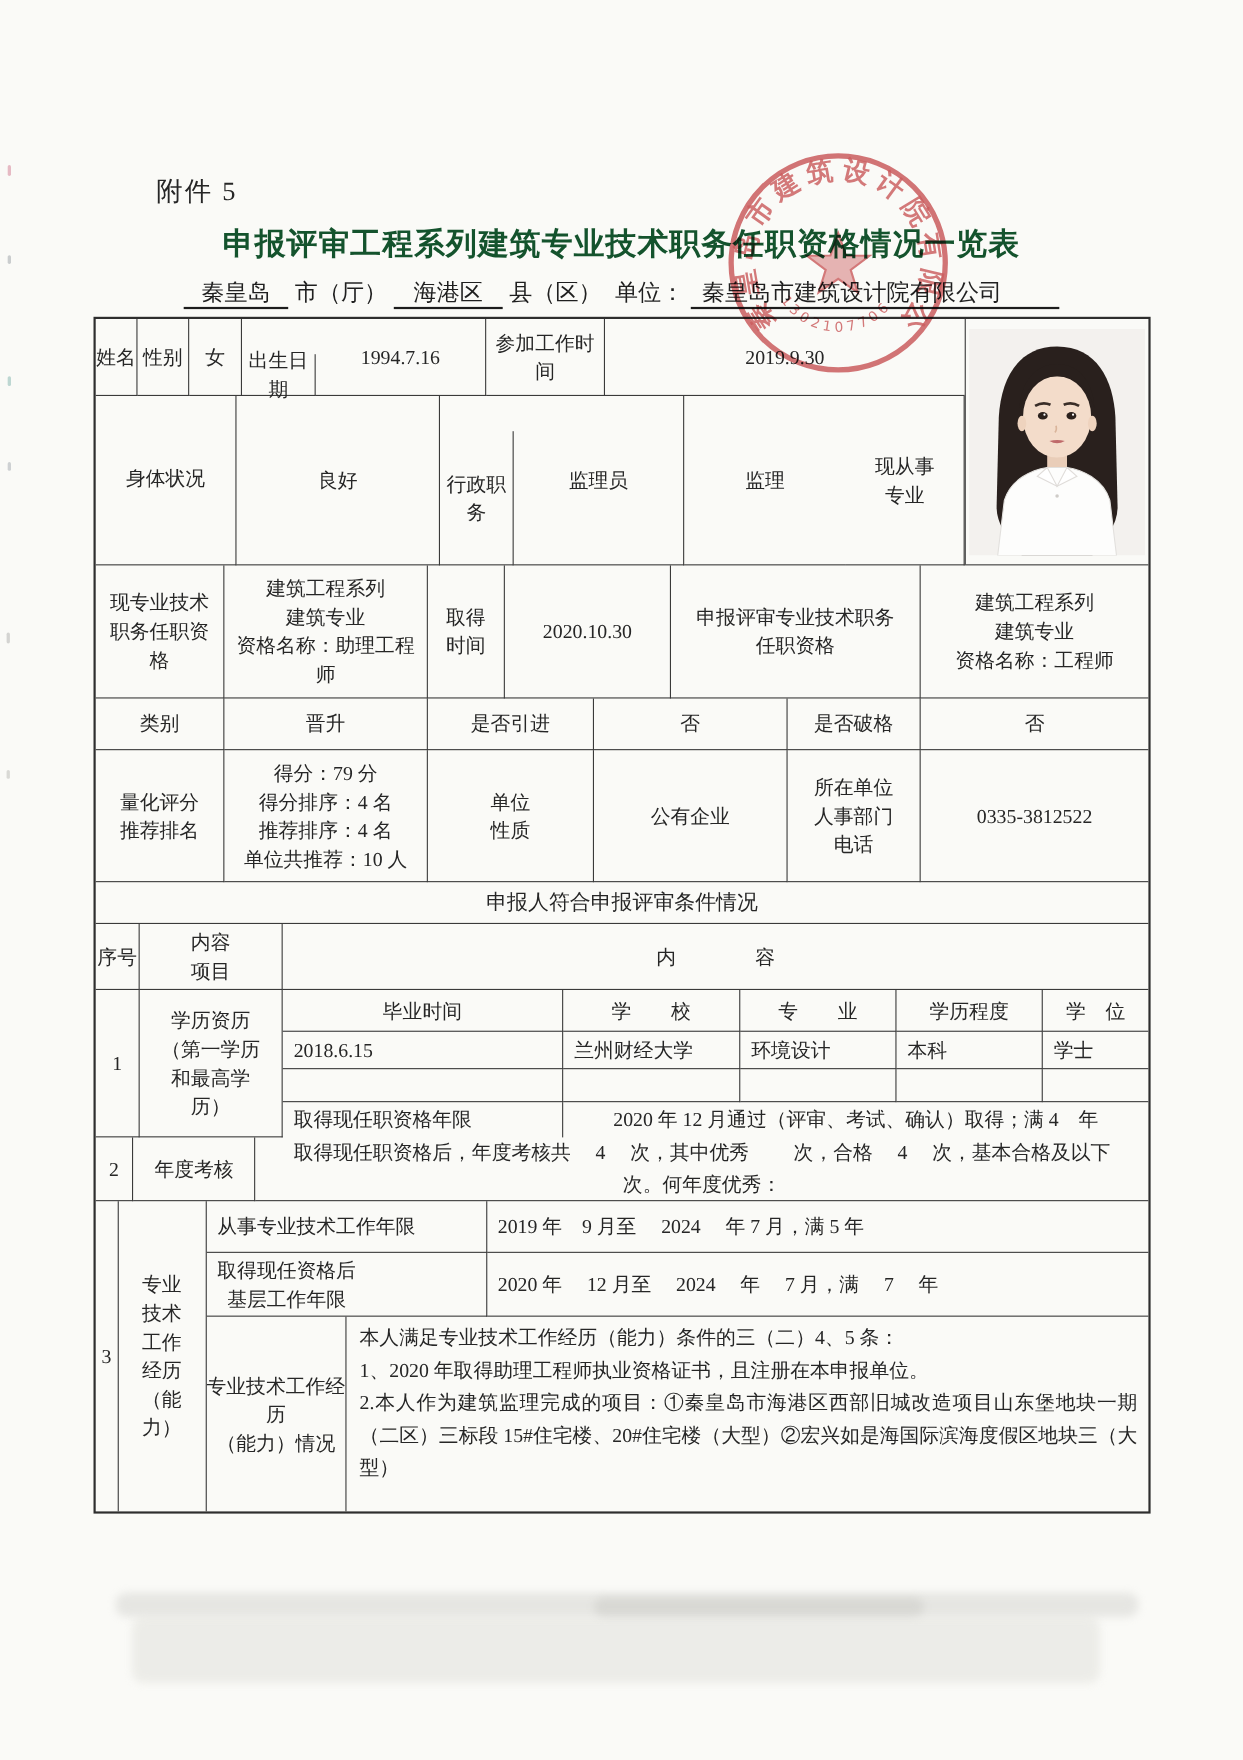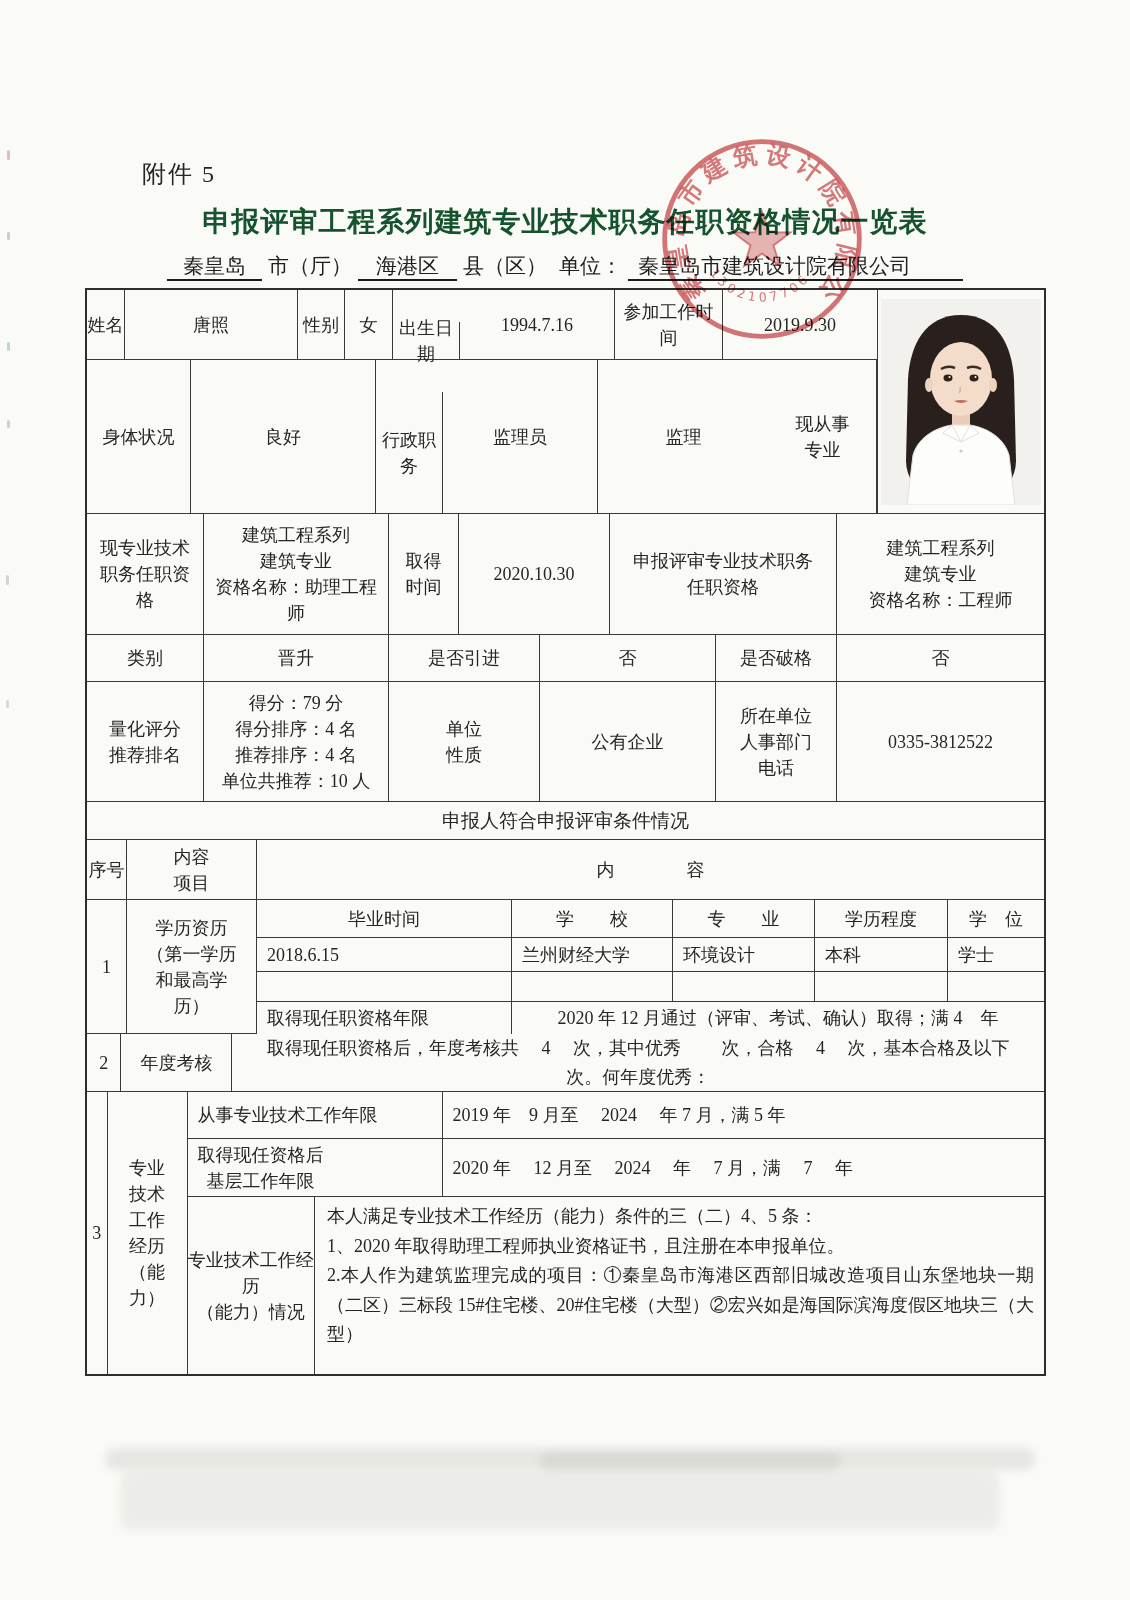--- a/index.html
+++ b/index.html
@@ -33,21 +33,21 @@
   .left{justify-content:flex-start;text-align:center;}
   .grow{flex:1 1 auto;}
   
   #topblock{height:224px;}
   #topleft{width:791px;display:flex;flex-direction:column;border-right:1px solid #3a3a3a;box-sizing:border-box;}
   #photocell{flex:1 1 auto;border-bottom:1px solid #3a3a3a;display:flex;align-items:center;justify-content:center;box-sizing:border-box;}
   .r1{height:70px;}
   .r2{height:154px;flex:1 1 auto;}
   
   .w38{width:38px;}.w173{width:173px;}.w47{width:47px;}.w48{width:48px;}.w67{width:67px;}
-  .w155{width:155px;}.w108{width:108px;}.w120{width:104px;}.w185{width:185px;}
+  .w155{width:155px;}.w108{width:108px;}.w120{width:128px;font-family:Liberation Mono, monospace;}.w185{width:185px;}
   .w122{width:117px;}.w70{width:70px;}.w151{width:151px;}.w227{width:227px;}.w176{width:176px;}.w121{width:121px;}
   .w40{width:40px;}.w130{width:130px;}.w255{width:255px;}
   .ew2{width:161px;}.ew3{width:142px;}.ew4{width:133px;}
   .pad5{padding:0 5px;margin-top:32px;}
   .padL{padding:2px 10px;}
   .tight11{padding:0 11px;}
   .tight14{padding:0 14px;}
   .tight19{padding:0 19px;}
   .tight21{padding:0 21px;}
   .tight24{padding:0 24px;}
@@ -86,21 +86,20 @@
 <div class="abs" id="orgline">
   <span class="u city">秦皇岛</span><span class="seg">市（厅）</span><span class="u district">海港区</span><span class="seg">县（区）</span><span class="seg">单位：</span><span class="u company">秦皇岛市建筑设计院有限公司</span>
 </div>
 
 <div class="abs" id="tbl">
 
   <div class="row" id="topblock">
     <div id="topleft">
       <div class="row r1">
         <div class="c w38">姓名</div>
-        <div class="c w173">唐照</div>
         <div class="c w47">性别</div>
         <div class="c w48">女</div>
         <div class="c w67 pad5">出生日期</div>
         <div class="c w155">1994.7.16</div>
         <div class="c w108 tight8">参加工作时间</div>
         <div class="c grow nr">2019.9.30</div>
       </div>
       <div class="row r2">
         <div class="c w120">身体状况</div>
         <div class="c w185">良好</div>

